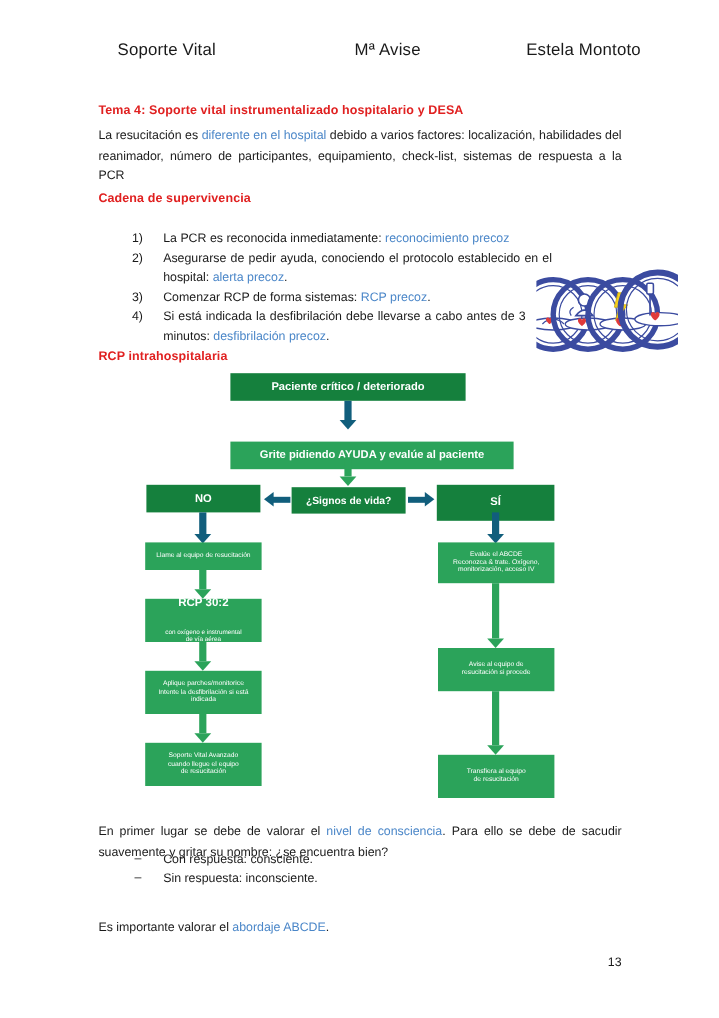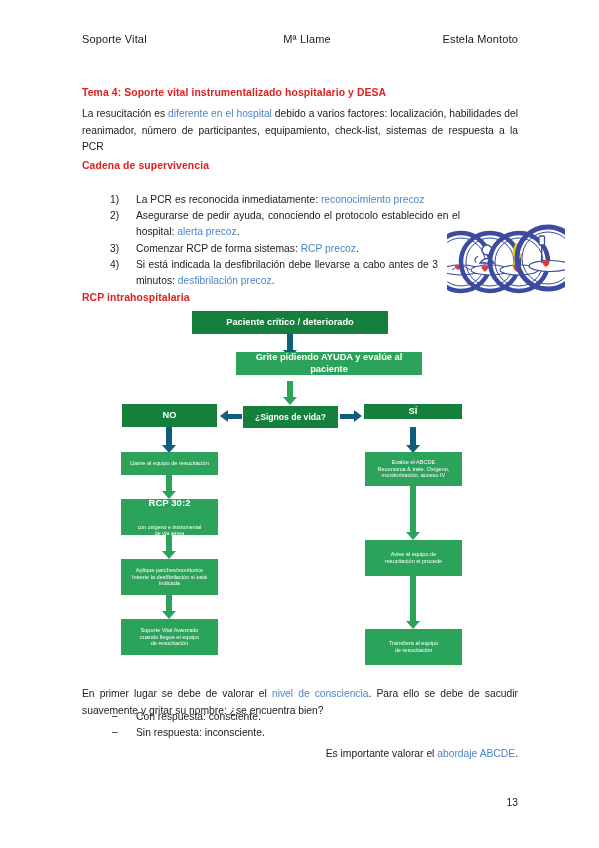--- a/index.html
+++ b/index.html
@@ -17,25 +17,25 @@
     height: 848px;
     background: #ffffff;
     overflow: hidden;
     margin: 0 auto;
   }
 
   
   .runhead {
     position: absolute;
     top: 33px;
-    left: 82px;
+    left: 98px;
     width: 436px;
     display: flex;
     justify-content: space-between;
-    font-size: 11px;
+    font-size: 14px;
     letter-spacing: 0.15px;
     color: #1a1a1a;
   }
   .runhead .rh-left   { width: 33%; text-align: left; }
   .runhead .rh-center { width: 34%; text-align: center; padding-left: 14px;}
   .runhead .rh-right  { width: 33%; text-align: right; }
 
   
   .h-red {
     position: absolute;
@@ -57,21 +57,21 @@
     width: 436px;
     font-size: 10.3px;
     line-height: 16.2px;
     text-align: justify;
     color: #1a1a1a;
   }
   .para.nojust { text-align: left; }
   #p-intro   { top: 96px; }
   #p-asegur  { top: 176px; }
   #p-primer  { top: 676px; width: 436px; }
-  #p-import  { top: 736px; text-align: right; }
+  #p-import  { top: 756px; }
 
   .blue { color: #4a86c8; }
 
   
   #ol-cadena {
     position: absolute;
     top: 192px;
     left: 110px;
     width: 350px;
     margin: 0;
@@ -201,21 +201,21 @@
     color: #1a1a1a;
   }
 </style>
 </head>
 <body>
 
 <div id="page">
 
   <div class="runhead">
     <span class="rh-left">Soporte Vital</span>
-    <span class="rh-center">Mª Llame</span>
+    <span class="rh-center">Mª Avise</span>
     <span class="rh-right">Estela Montoto</span>
   </div>
 
   <div class="h-red" id="title-tema">Tema 4: Soporte vital instrumentalizado hospitalario y DESA</div>
 
   <p class="para" id="p-intro"><span>La resucitación es </span><span class="blue">diferente en el hospital</span><span> debido a varios factores: localización, habilidades del reanimador, número de participantes, equipamiento, check-list, sistemas de respuesta a la PCR</span></p>
 
   <div class="h-red" id="h-cadena">Cadena de supervivencia</div>
 
   <ol id="ol-cadena">
@@ -280,38 +280,38 @@
 
     <div class="fbox teal" style="left:92px; top:11px; width:196px; height:23px; font-size:9.3px; font-weight:bold;">
       <span>Paciente crítico / deteriorado</span>
     </div>
 
     <div class="arrow-v teal" style="left:187px; top:34px; height:24px;">
       <div class="shaft" style="height:16px;"></div>
       <div class="head"></div>
     </div>
 
-    <div class="fbox green" style="left:92px; top:52px; width:186px; height:23px; font-size:9.3px; font-weight:bold;margin-left:44px;">
+    <div class="fbox green" style="left:92px; top:68px; width:236px; height:23px; font-size:9.3px; font-weight:bold;">
       <span>Grite pidiendo AYUDA y evalúe al paciente</span>
     </div>
 
     <div class="arrow-v green" style="left:187px; top:81px; height:24px;">
       <div class="shaft" style="height:16px;"></div>
       <div class="head"></div>
     </div>
 
     <div class="fbox teal" style="left:22px; top:104px; width:95px; height:23px; font-size:9.3px; font-weight:bold;">
       <span>NO</span>
     </div>
 
     <div class="fbox teal" style="left:143px; top:106px; width:95px; height:22px; font-size:8.6px; font-weight:bold;">
       <span>¿Signos de vida?</span>
     </div>
 
-    <div class="fbox teal" style="left:264px; top:104px; width:98px; height:15px; font-size:9.3px; font-weight:bold;">
+    <div class="fbox teal" style="left:264px; top:104px; width:98px; height:30px; font-size:9.3px; font-weight:bold;">
       <span>SÍ</span>
     </div>
 
     <div class="arrow-h left" style="left:120px; top:114px; width:22px;">
       <div class="shaft" style="left:7px; width:15px;"></div>
       <div class="head"></div>
     </div>
 
     <div class="arrow-h right" style="left:240px; top:114px; width:22px;">
       <div class="shaft" style="left:0; width:15px;"></div>

